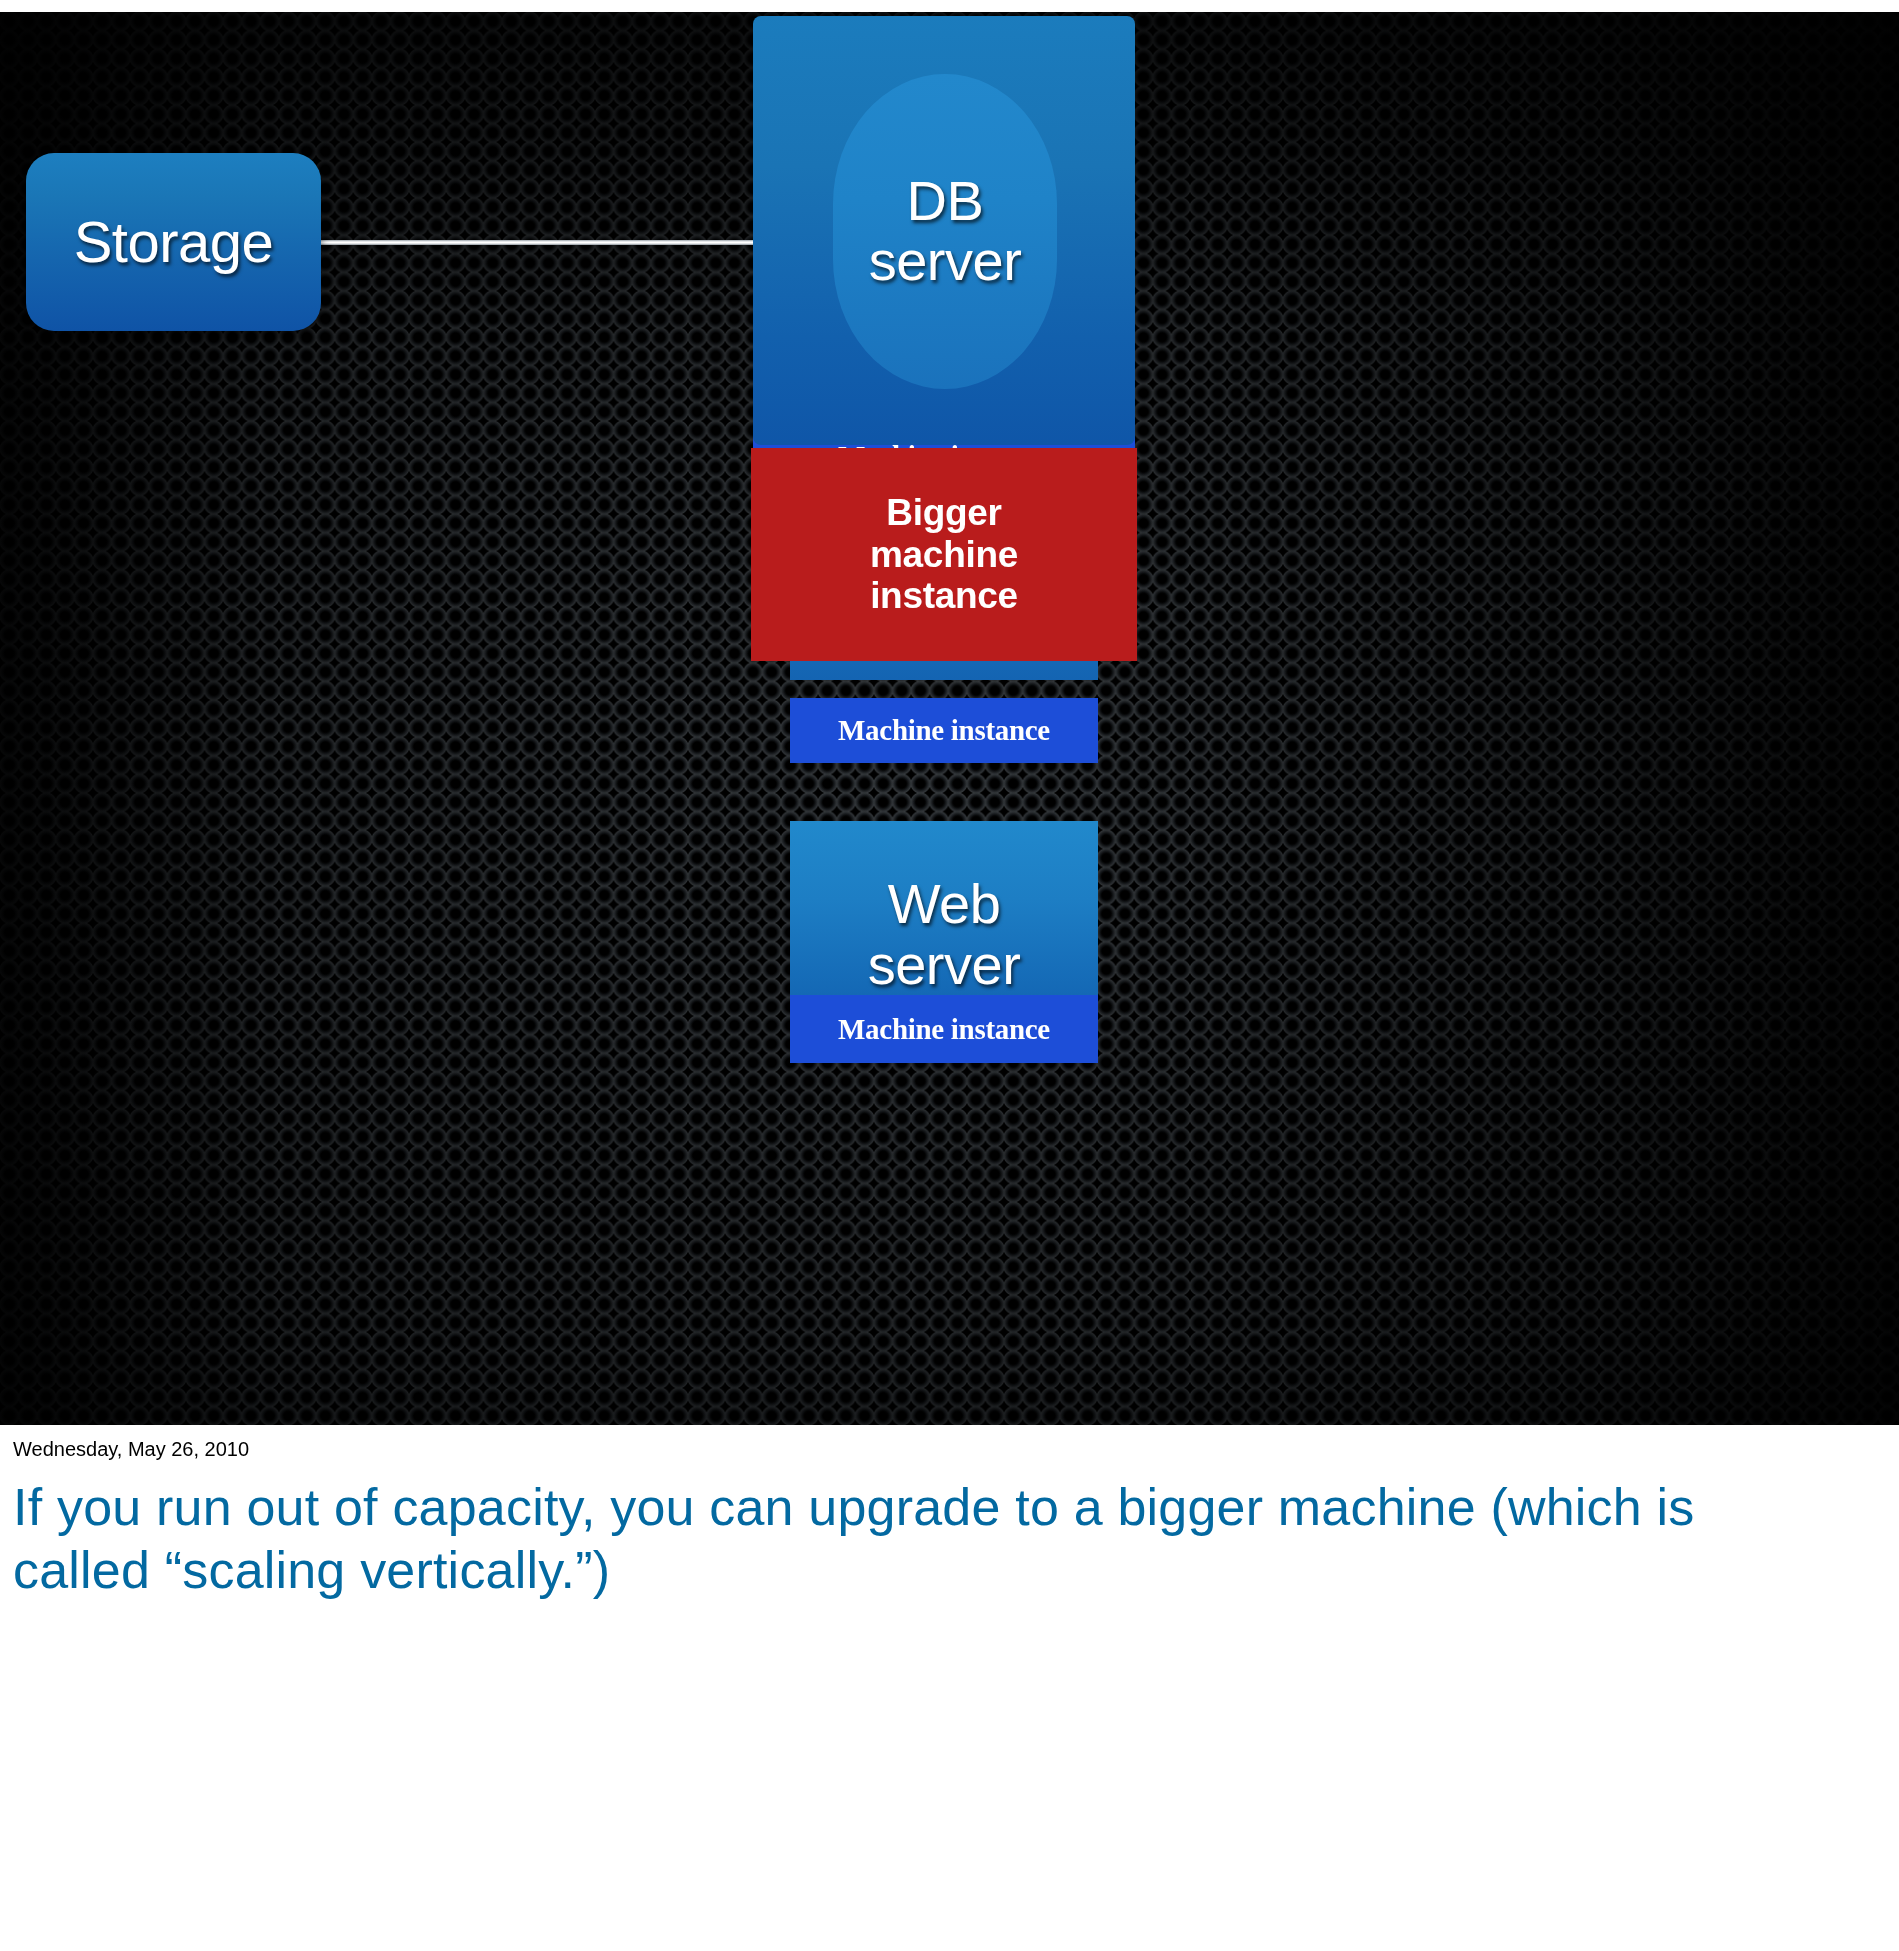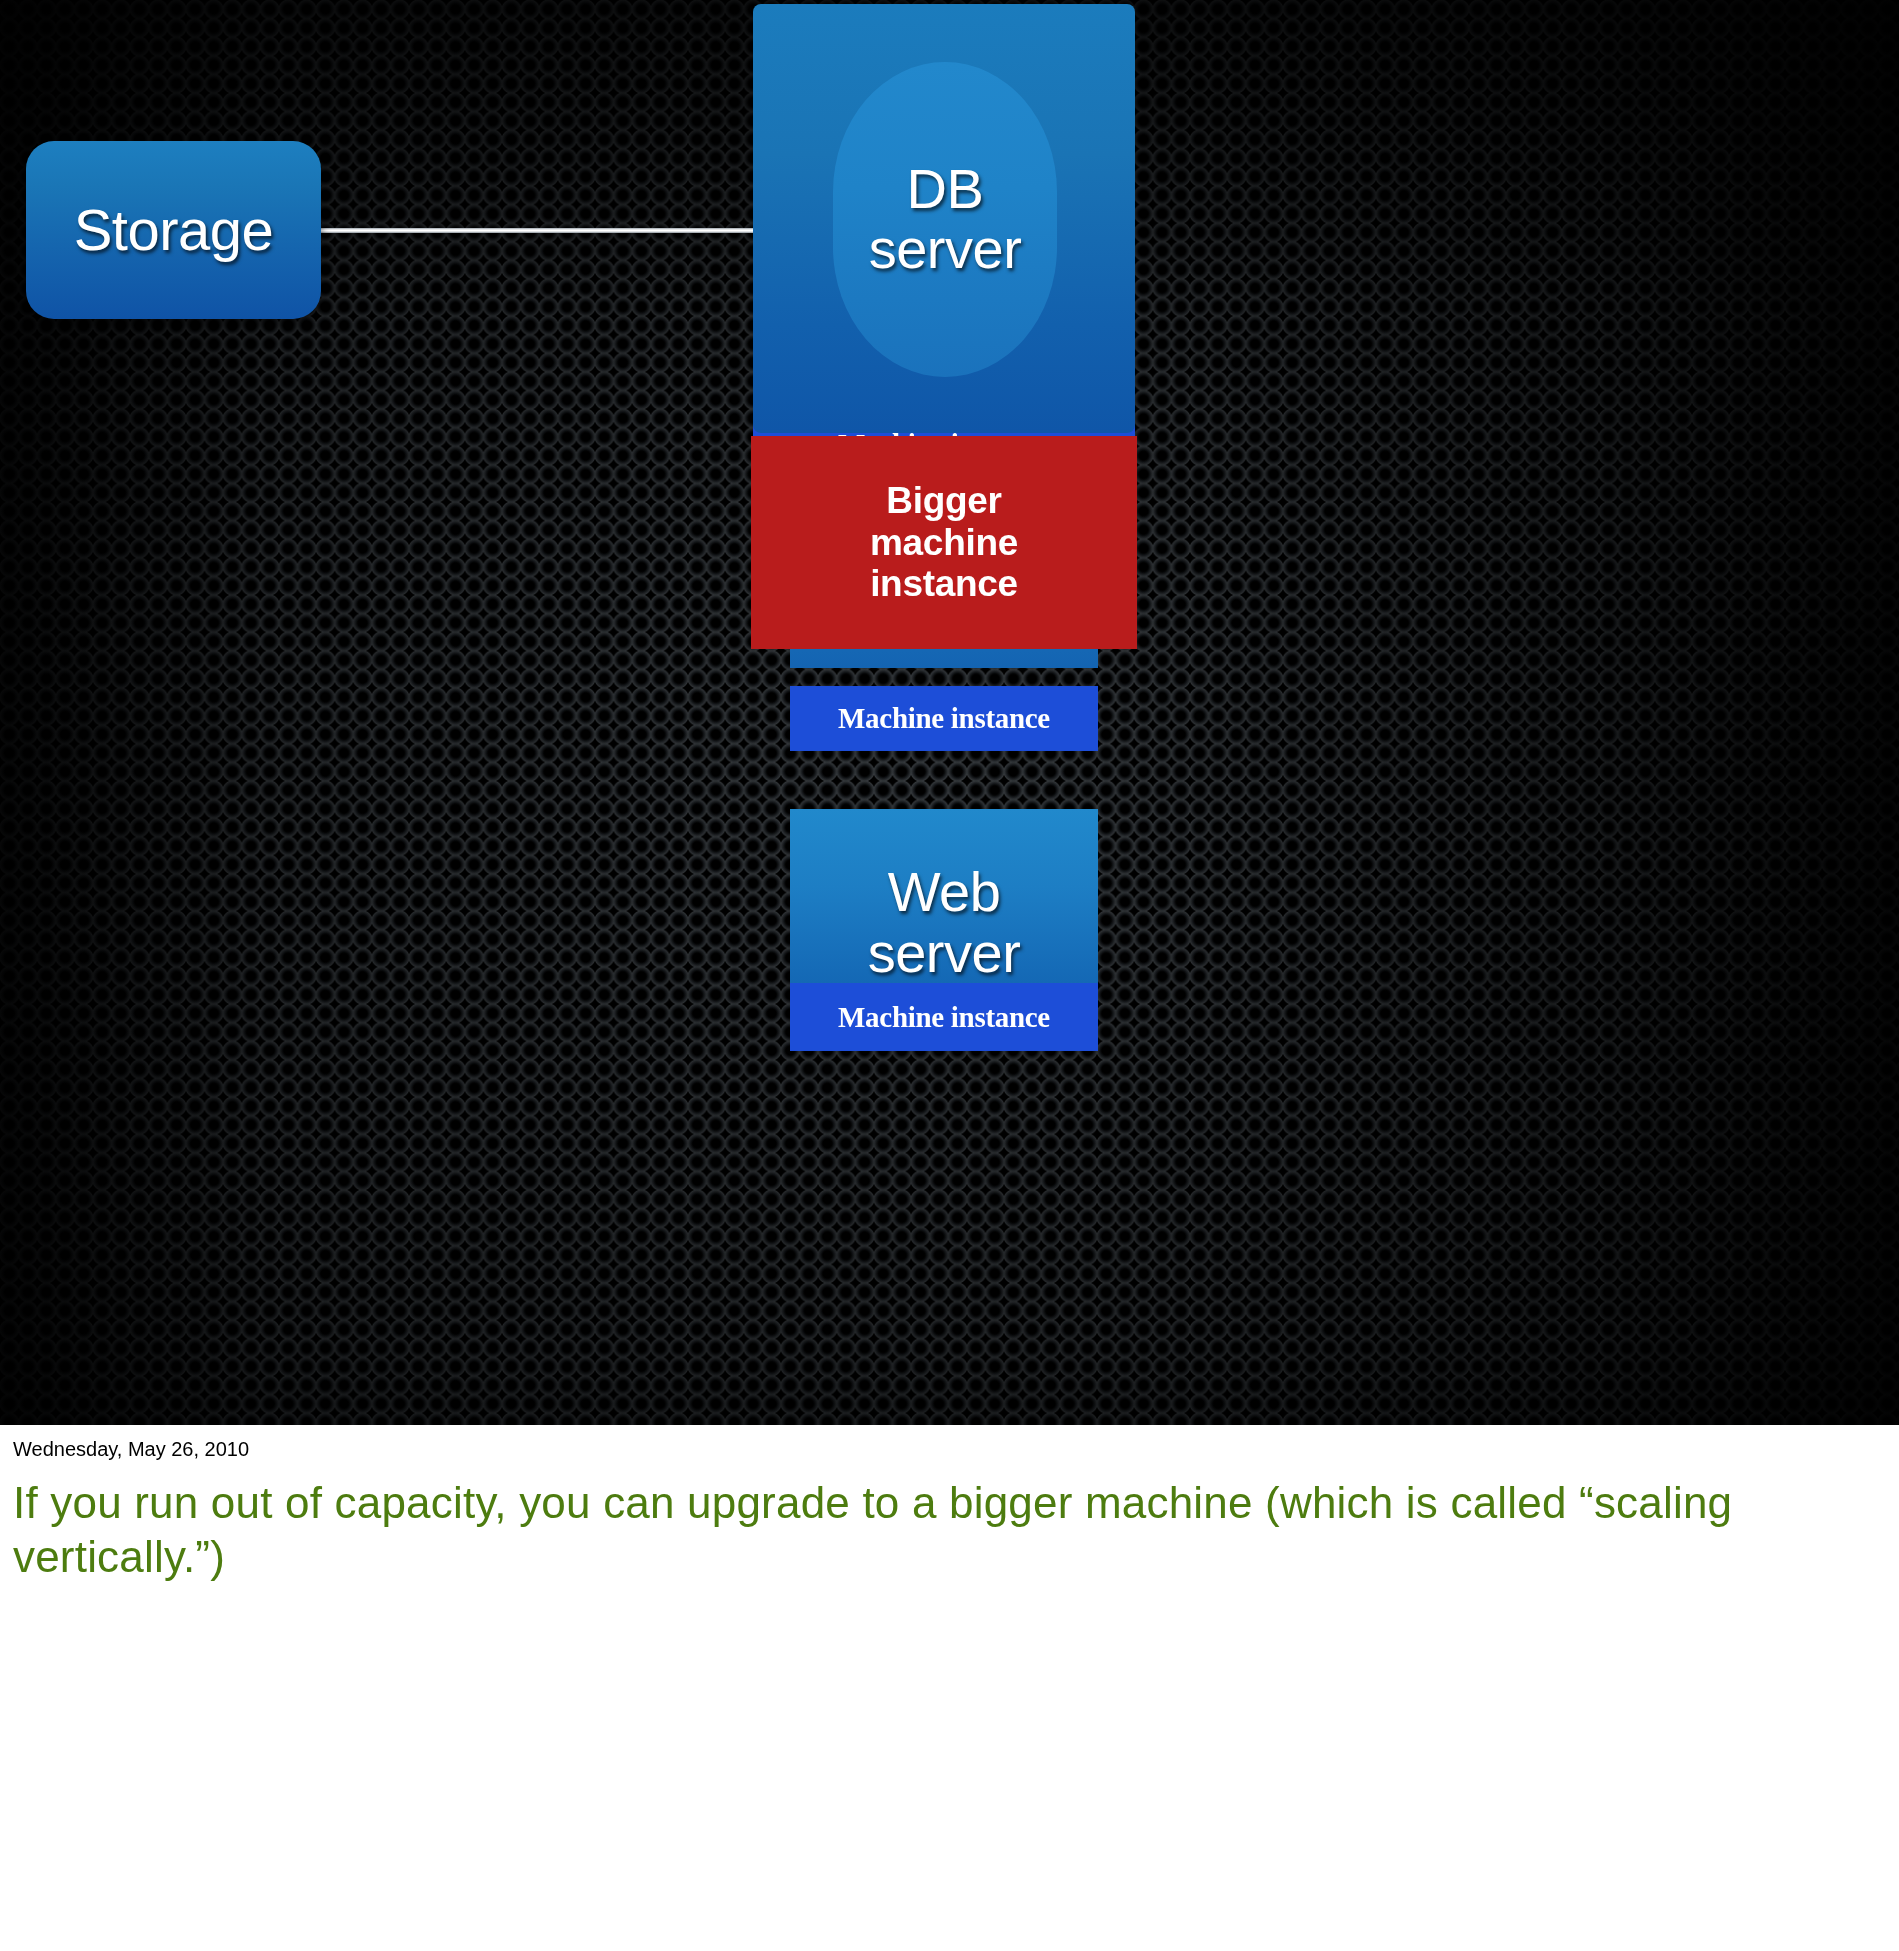--- a/index.html
+++ b/index.html
@@ -9,21 +9,21 @@
     height: 1952px;
     background: #ffffff;
     font-family: "Liberation Sans", sans-serif;
     overflow: hidden;
   }
 
   
   #slide {
     position: absolute;
     left: 0;
-    top: 0;
+    top: 12px;
     width: 1900px;
     height: 1674px;
     overflow: hidden;
     background: #0a0c0f;
   }
 
   
   #slide .mesh {
     position: absolute;
     inset: 0;
@@ -218,23 +218,23 @@
     font-size: 20px;
     color: #000000;
     letter-spacing: 0px;
   }
   #notes-body {
     position: absolute;
     left: 13px;
     top: 51px;
     width: 1781px;
     font-family: "Liberation Sans", sans-serif;
-    font-size: 44px;
+    font-size: 52px;
     line-height: 1.22;
-    color: #4d7c0f;
+    color: #0369a1;
     letter-spacing: 0.2px;
   }
 </style>
 </head>
 <body>
 
 <div id="slide">
 
   <div class="mesh"></div>
   <div class="vignette"></div>

